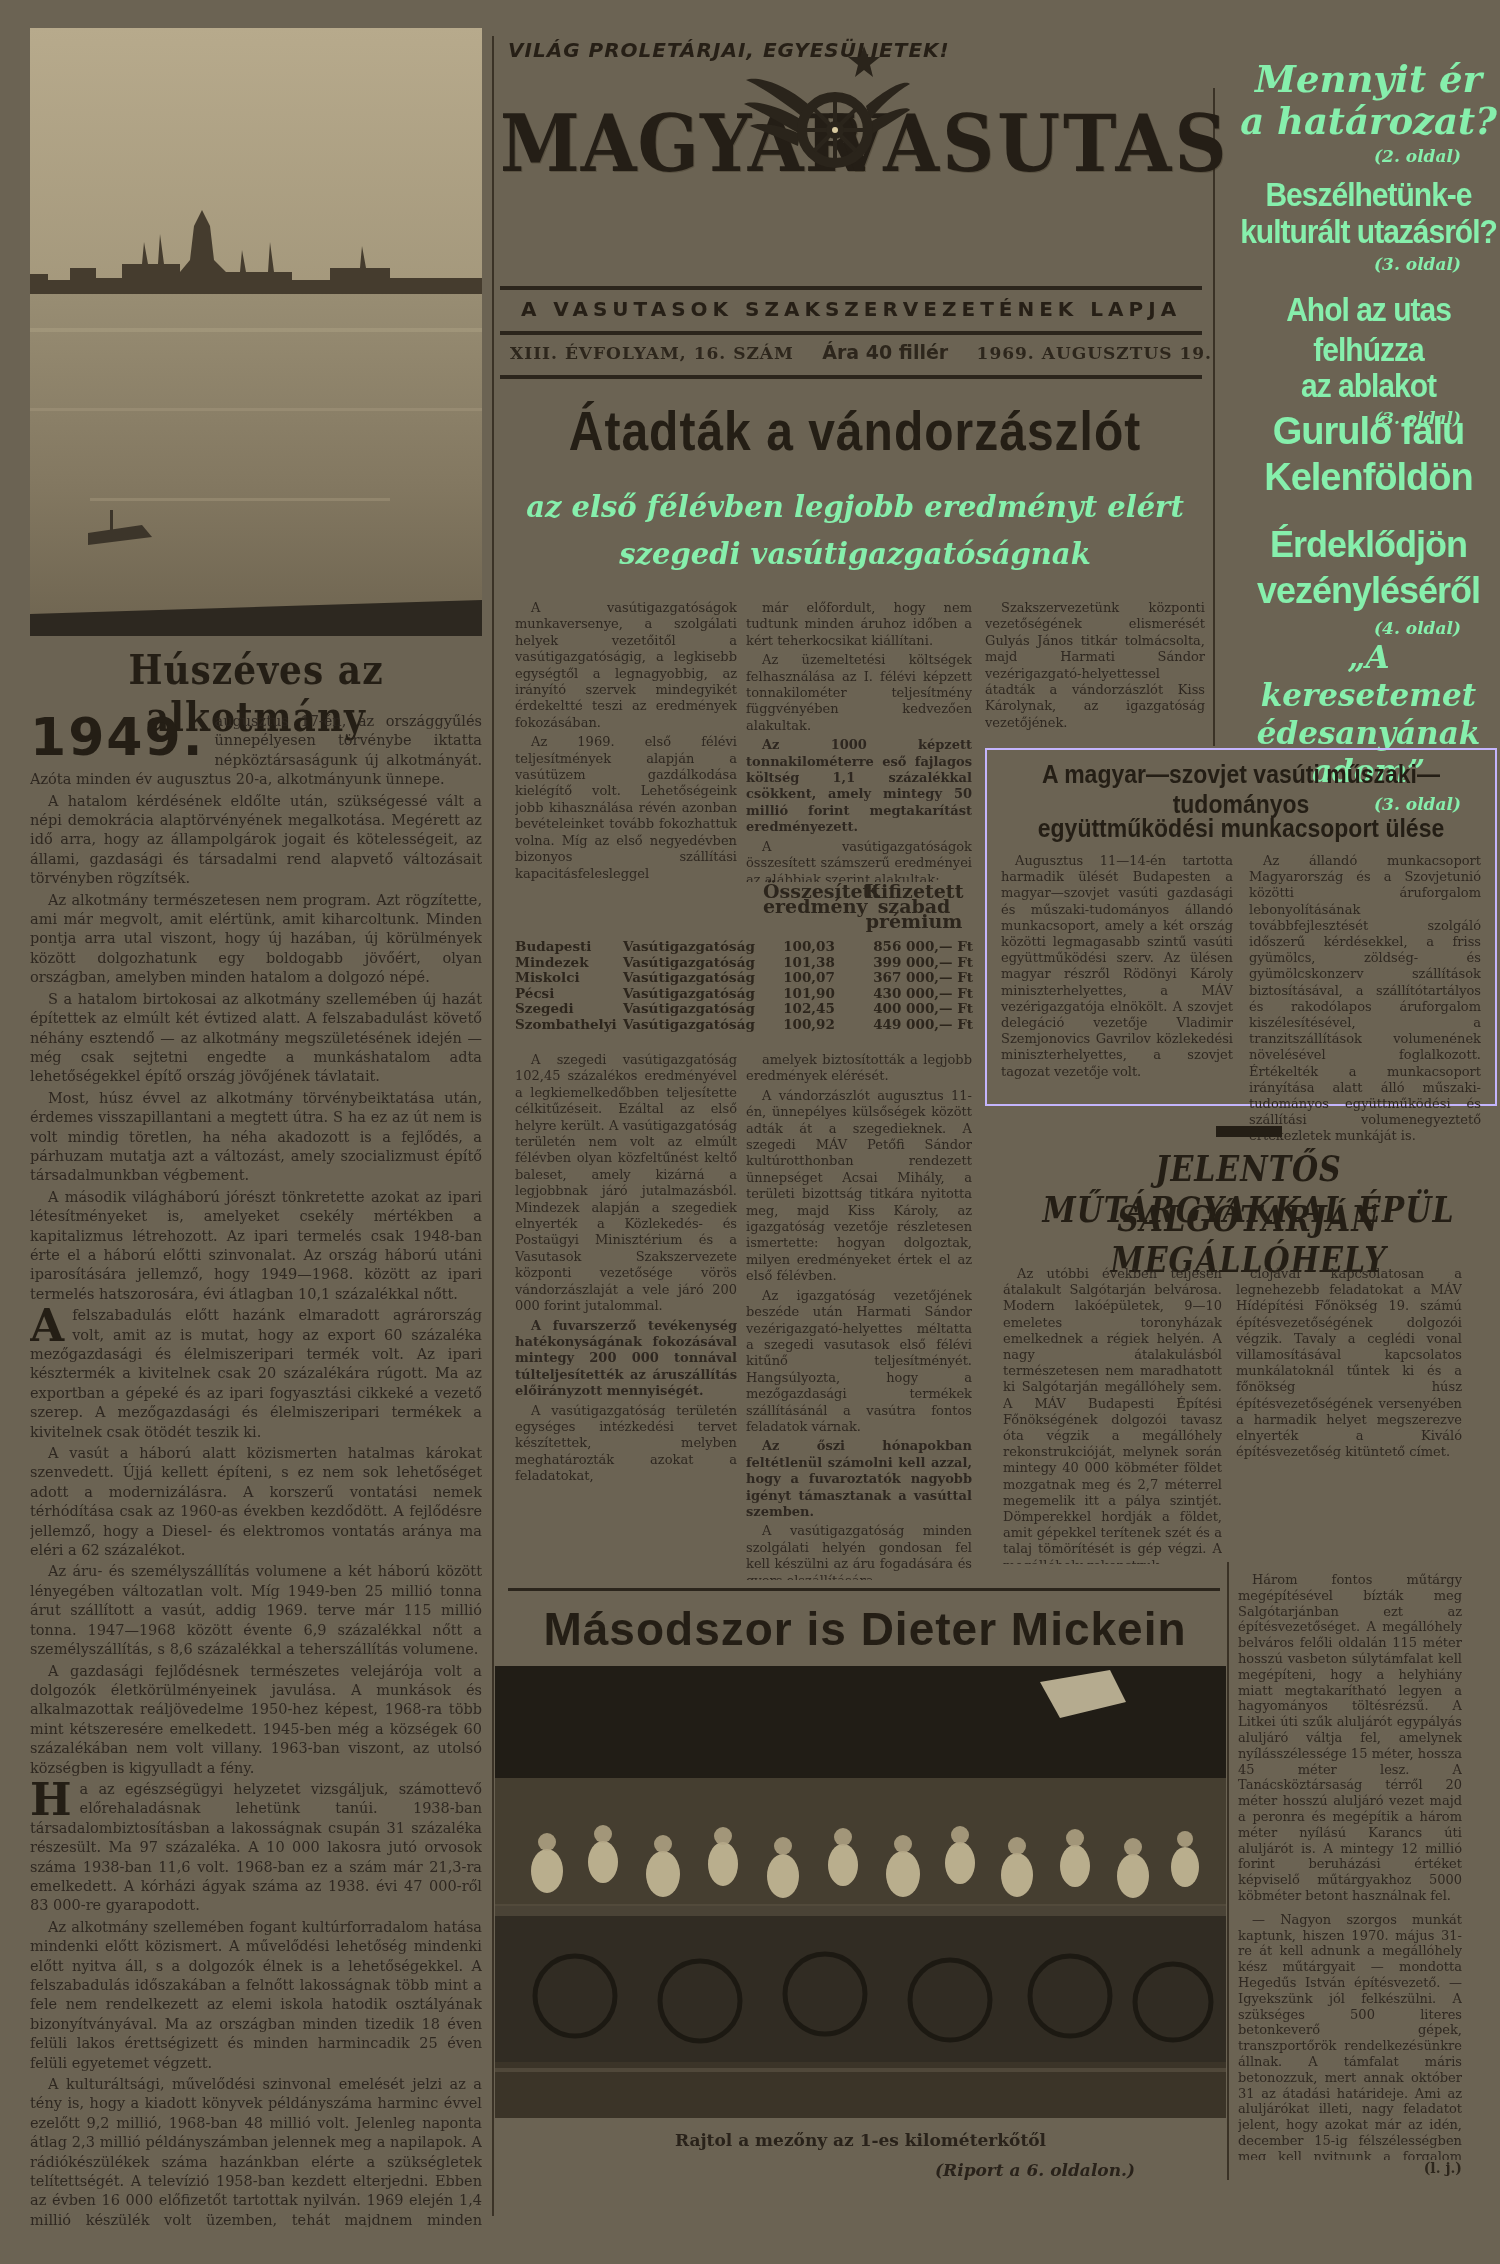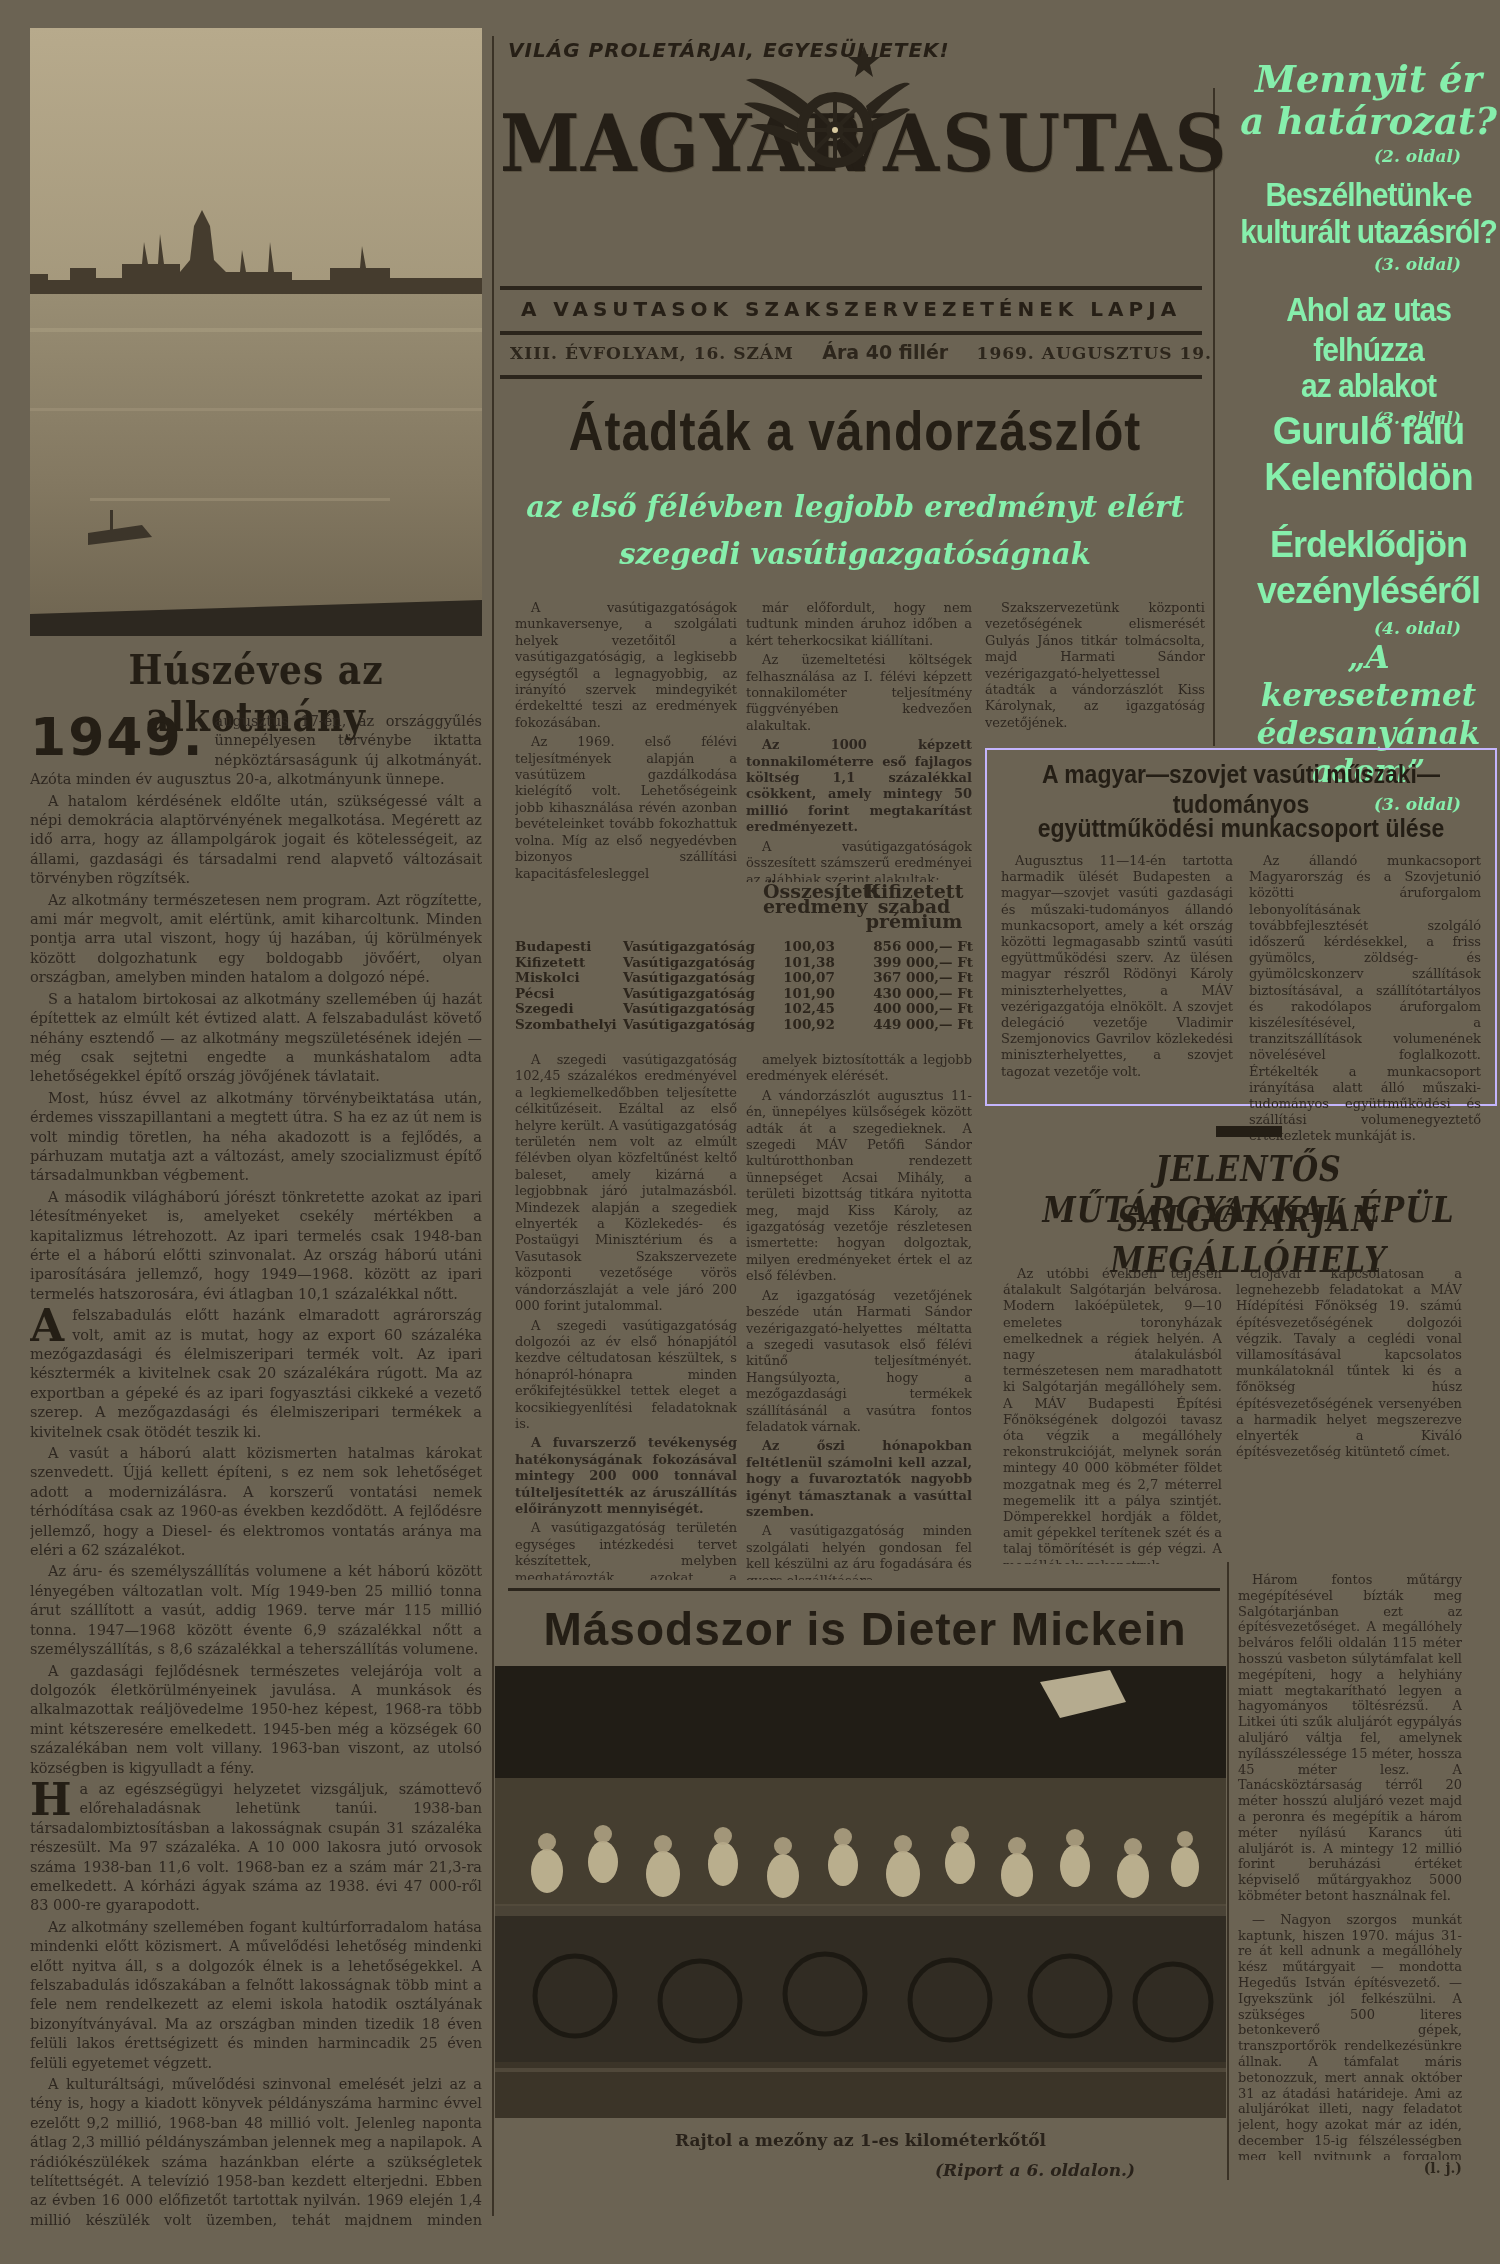--- a/index.html
+++ b/index.html
@@ -206,21 +206,21 @@
       <span class="th1">Összesített eredmény</span>
       <span class="th2">Kifizetett szabad prémium</span>
     </div>
     <div class="trow">
       <span class="c0">Budapesti</span>
         <span class="c1">Vasútigazgatóság</span>
         <span class="c2">100,03</span>
         <span class="c3">856 000,— Ft</span>
     </div>
     <div class="trow">
-      <span class="c0">Kifizetett</span>
+      <span class="c0">Mindezek</span>
         <span class="c1">Vasútigazgatóság</span>
         <span class="c2">101,38</span>
         <span class="c3">399 000,— Ft</span>
     </div>
     <div class="trow">
       <span class="c0">Miskolci</span>
         <span class="c1">Vasútigazgatóság</span>
         <span class="c2">100,07</span>
         <span class="c3">367 000,— Ft</span>
     </div>
@@ -239,21 +239,20 @@
     <div class="trow">
       <span class="c0">Szombathelyi</span>
         <span class="c1">Vasútigazgatóság</span>
         <span class="c2">100,92</span>
         <span class="c3">449 000,— Ft</span>
     </div>
   </div>
 
   <div class="col" style="left:515px;top:1052px;width:222px;height:528px;">
     <p>A szegedi vasútigazgatóság 102,45 százalékos eredményével a legkiemelkedőbben teljesítette célkitűzéseit. Ezáltal az első helyre került. A vasútigazgatóság területén nem volt az elmúlt félévben olyan közfeltűnést keltő baleset, amely kizárná a legjobbnak járó jutalmazásból. Mindezek alapján a szegediek elnyerték a Közlekedés- és Postaügyi Minisztérium és a Vasutasok Szakszervezete központi vezetősége vörös vándorzászlaját a vele járó 200 000 forint jutalommal.</p>
-    <p>A szegedi vasútigazgatóság dolgozói az év első hónapjától kezdve céltudatosan készültek, s hónapról-hónapra minden erőkifejtésükkel tettek eleget a kocsikiegyenlítési feladatoknak is.</p>
     <p class="b">A fuvarszerző tevékenység hatékonyságának fokozásával mintegy 200 000 tonnával túlteljesítették az áruszállítás előirányzott mennyiségét.</p>
     <p>A vasútigazgatóság területén egységes intézkedési tervet készítettek, melyben meghatározták azokat a feladatokat,</p>
   </div>
   <div class="col" style="left:746px;top:1052px;width:226px;height:528px;">
     <p>amelyek biztosították a legjobb eredmények elérését.</p>
     <p>A vándorzászlót augusztus 11-én, ünnepélyes külsőségek között adták át a szegedieknek. A szegedi MÁV Petőfi Sándor kultúrotthonban rendezett ünnepséget Acsai Mihály, a területi bizottság titkára nyitotta meg, majd Kiss Károly, az igazgatóság vezetője részletesen ismertette: hogyan dolgoztak, milyen eredményeket értek el az első félévben.</p>
     <p>Az igazgatóság vezetőjének beszéde után Harmati Sándor vezérigazgató-helyettes méltatta a szegedi vasutasok első félévi kitűnő teljesítményét. Hangsúlyozta, hogy a mezőgazdasági termékek szállításánál a vasútra fontos feladatok várnak.</p>
     <p class="b">Az őszi hónapokban feltétlenül számolni kell azzal, hogy a fuvaroztatók nagyobb igényt támasztanak a vasúttal szemben.</p>
     <p>A vasútigazgatóság minden szolgálati helyén gondosan fel kell készülni az áru fogadására és gyors elszállítására.</p>
   </div>

